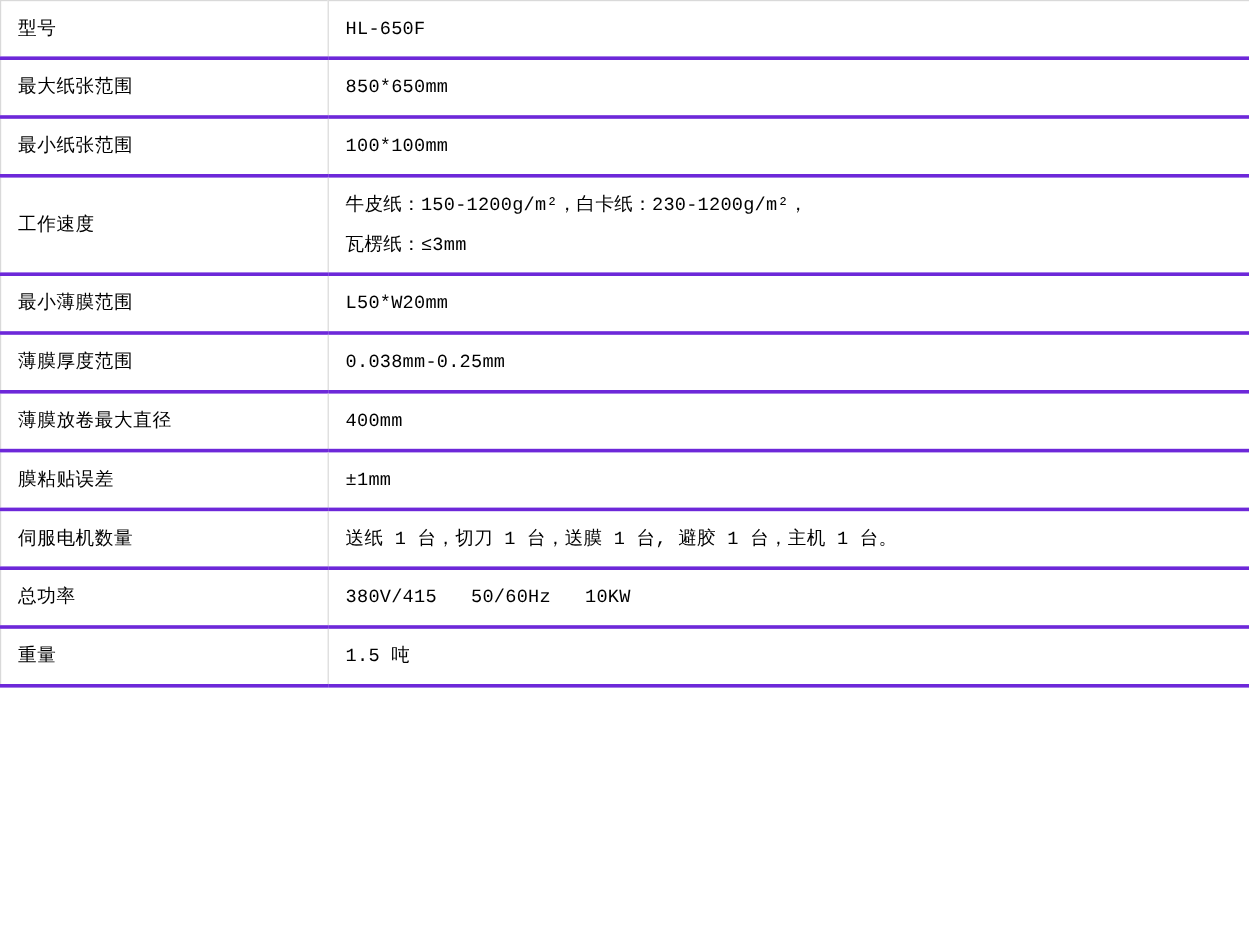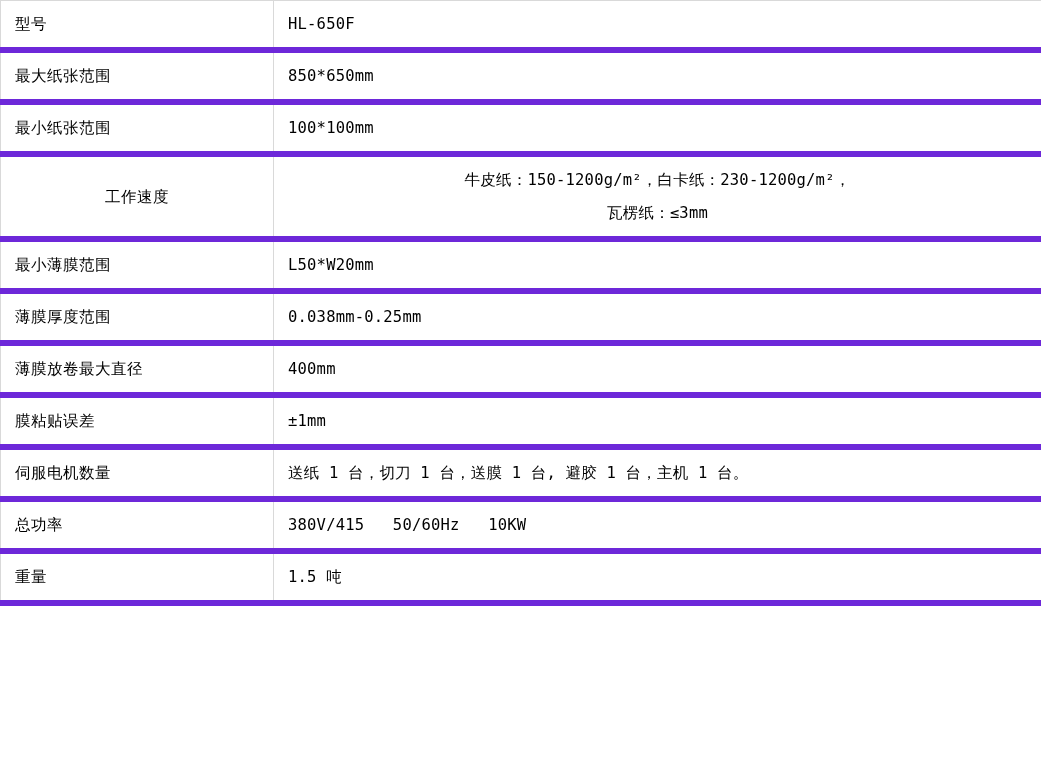--- a/index.html
+++ b/index.html
@@ -16,21 +16,21 @@
   }
   .spec-table {
     border-collapse: collapse;
     width: 1041px;
     table-layout: fixed;
     border-top: 1px solid #d9d9d9;
     border-left: 1px solid #d9d9d9;
   }
   .spec-table td {
     border-right: 1px solid #d9d9d9;
-    border-bottom: 6px solid #6d28d9;
+    border-bottom: 3px solid #6d28d9;
     padding: 11px 14px;
     font-size: 15.5px;
     line-height: 1.55;
     vertical-align: middle;
     height: 27px;
     box-sizing: border-box;
   }
   .col-label {
     width: 273px;
   }
@@ -42,27 +42,27 @@
     letter-spacing: 0.5px;
   }
   .cell-value {
     font-family: "DejaVu Sans Mono", "Liberation Mono", monospace;
     font-size: 14px;
     letter-spacing: 0.2px;
   }
   .cell-value .line {
     display: block;
     white-space: pre-wrap;
+    font-family: Liberation Mono, monospace;
   }
   .cell-value .line + .line {
     margin-top: 9px;
   }
   .tall td {
     height: 40px;
-    text-align: center;
   }
 </style>
 </head>
 <body>
 
 <table class="spec-table">
   <colgroup>
     <col class="col-label">
     <col class="col-value">
   </colgroup>

